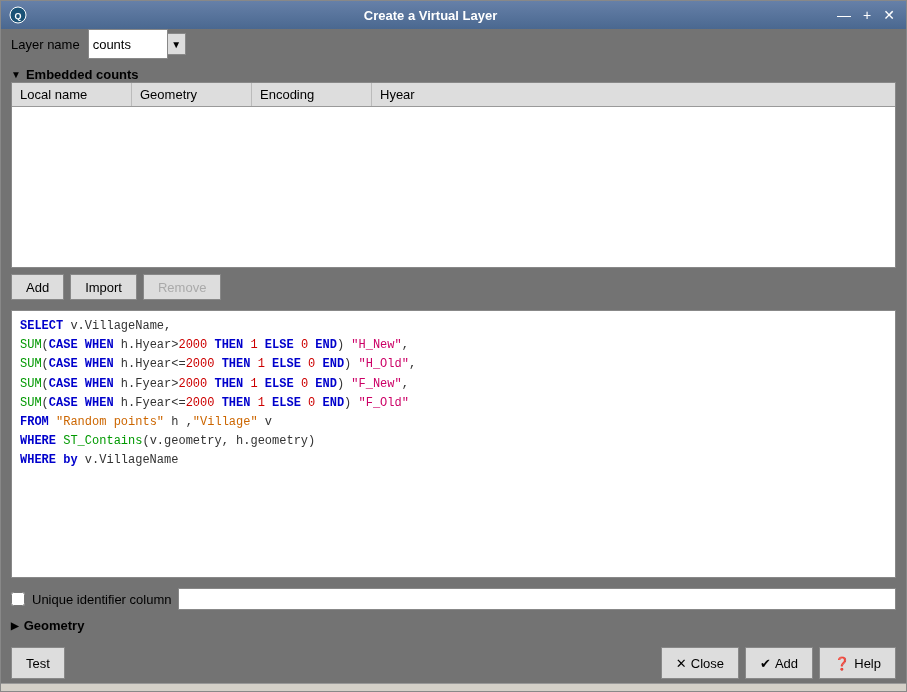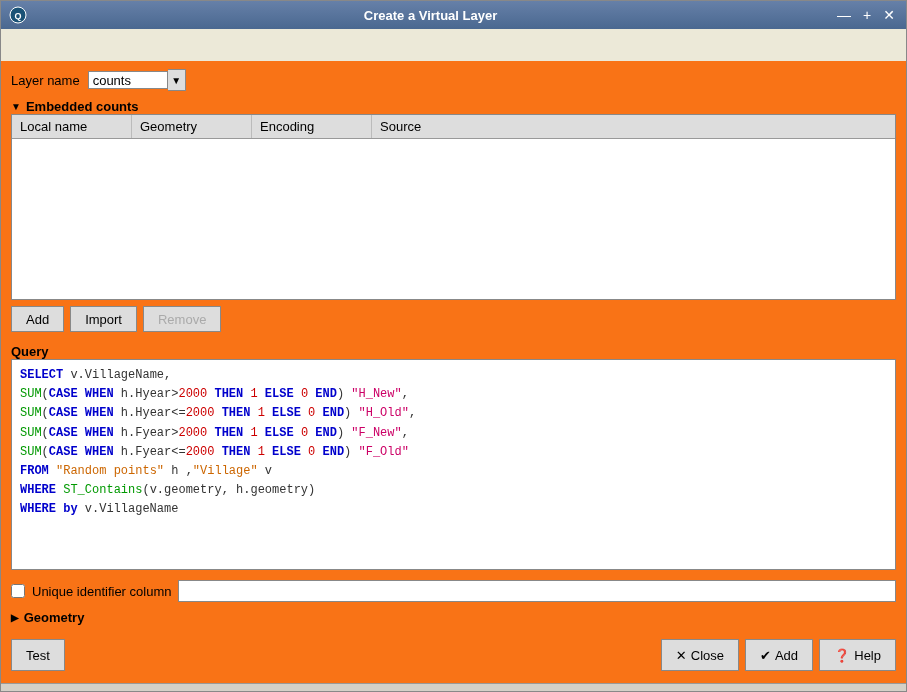--- a/index.html
+++ b/index.html
@@ -49,46 +49,45 @@
       padding: 0 3px;
     }
     .qgis-logo {
       width: 18px;
       height: 18px;
       display: flex;
       align-items: center;
     }
     .content {
       flex: 1;
-      padding: 8px 10px;
+      padding: 0 10px;
       display: flex;
       flex-direction: column;
       gap: 6px;
-      background: #f97316;
+      background: #737373;
       overflow: hidden;
-      margin-top: 32px;
     }
     .layer-name-row {
       display: flex;
       align-items: center;
       gap: 8px;
     }
     .layer-name-label {
       font-size: 13px;
     }
     .layer-name-input-wrap {
       display: flex;
       align-items: center;
     }
     .layer-name-input {
       border: 1px solid #888;
       background: white;
       padding: 2px 4px;
       font-size: 13px;
-      height: 18px;
+      height: 30px;
       width: 80px;
     }
     .layer-name-dropdown {
       border: 1px solid #888;
       border-left: none;
       background: #ddd;
       height: 22px;
       width: 18px;
       cursor: pointer;
       display: flex;
@@ -260,33 +259,32 @@
     <div>
       <div class="section-header">
         <span class="section-triangle">▼</span>
         <span>Embedded counts</span>
       </div>
       <div class="embedded-layers-panel">
         <div class="table-header">
           <div class="table-header-cell">Local name</div>
           <div class="table-header-cell">Geometry</div>
           <div class="table-header-cell">Encoding</div>
-          <div class="table-header-cell">Source</div>
+          <div class="table-header-cell">Hyear</div>
         </div>
         <div class="table-body"></div>
       </div>
       <div class="embedded-buttons">
         <button class="btn">Add</button>
         <button class="btn">Import</button>
         <button class="btn" disabled="">Remove</button>
       </div>
     </div>
 
     <div style="display:flex;flex-direction:column;flex:1;">
-      <div class="query-section-label">Query</div>
       <div class="query-wrap">
         <div class="query-editor">
           <div>
             <span class="sql-keyword">SELECT</span><span class="sql-plain"> v.VillageName,</span>
           </div>
           <div>
             <span class="sql-func">SUM</span><span class="sql-plain">(</span><span class="sql-keyword">CASE WHEN</span><span class="sql-plain"> h.Hyear&gt;</span><span class="sql-number">2000</span><span class="sql-keyword"> THEN </span><span class="sql-number">1</span><span class="sql-keyword"> ELSE </span><span class="sql-number">0</span><span class="sql-keyword"> END</span><span class="sql-plain">) </span><span class="sql-alias">"H_New"</span><span class="sql-plain">,</span>
           </div>
           <div>
             <span class="sql-func">SUM</span><span class="sql-plain">(</span><span class="sql-keyword">CASE WHEN</span><span class="sql-plain"> h.Hyear&lt;=</span><span class="sql-number">2000</span><span class="sql-keyword"> THEN </span><span class="sql-number">1</span><span class="sql-keyword"> ELSE </span><span class="sql-number">0</span><span class="sql-keyword"> END</span><span class="sql-plain">) </span><span class="sql-alias">"H_Old"</span><span class="sql-plain">,</span>

